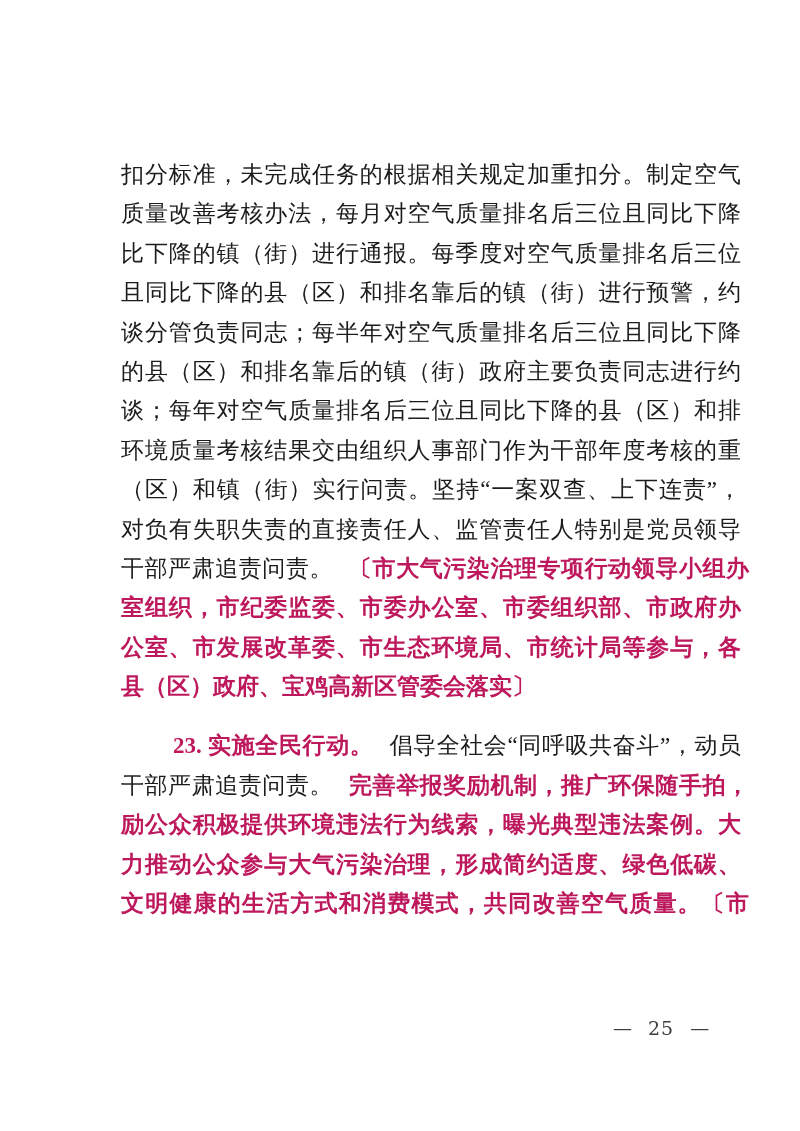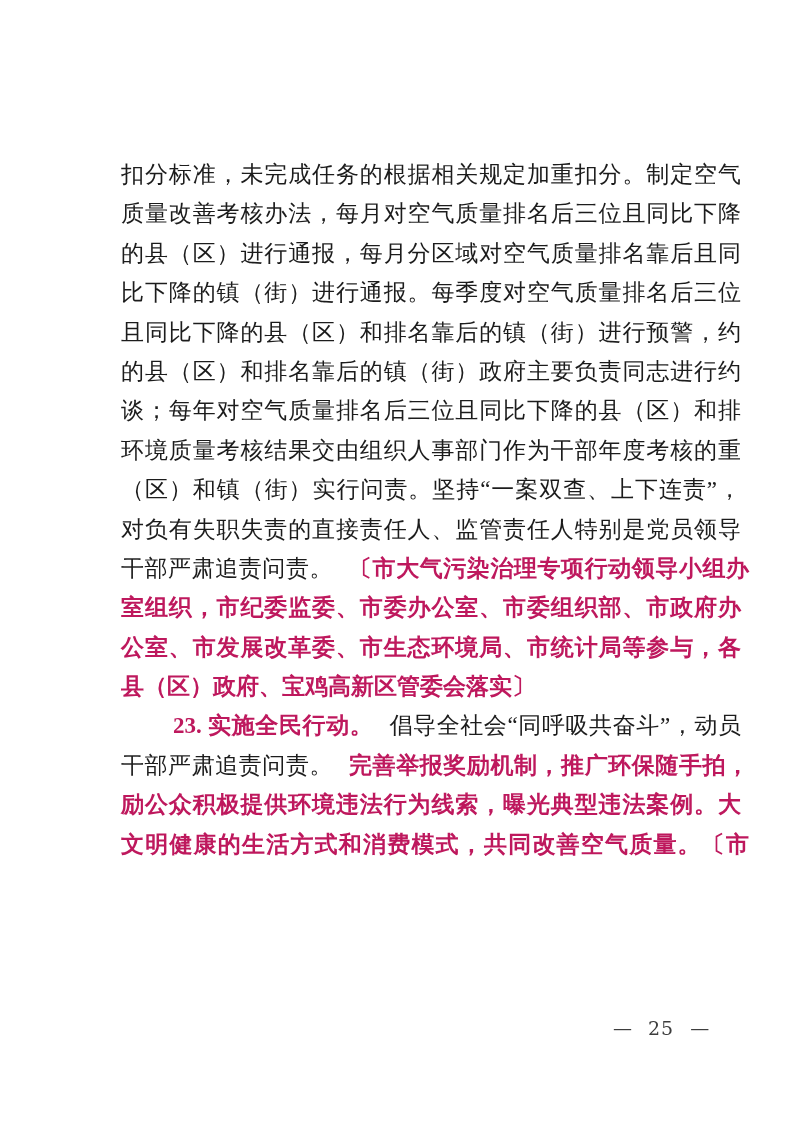--- a/index.html
+++ b/index.html
@@ -30,20 +30,21 @@
     text-align-last: justify;
     text-justify: inter-character;
     overflow: hidden;
   }
   .line.last {
     text-align: left;
     text-align-last: left;
   }
   .line.indent {
     text-indent: 52px;
+    margin-top: 20px;
   }
   .seg { font-weight: 400; text-align: right; }
   .seg.bold {
     font-weight: 700;
     color: #be185d;
   }
   .page-number {
     position: absolute;
     left: 589px;
     top: 1006px;
@@ -60,35 +61,36 @@
   .page-number .num { letter-spacing: 1px; }
 </style>
 </head>
 <body>
 
 <div class="page">
 
   <main class="text-block" id="body-lines">
       <div class="line"><span class="seg">扣分标准，未完成任务的根据相关规定加重扣分。制定空气</span></div>
       <div class="line"><span class="seg">质量改善考核办法，每月对空气质量排名后三位且同比下降</span></div>
-      <div class="line"><span class="seg">的县（区）进行通报，每月分区域对空气质量排名靠后且同</span></div>
       <div class="line"><span class="seg">比下降的镇（街）进行通报。每季度对空气质量排名后三位</span></div>
       <div class="line"><span class="seg">且同比下降的县（区）和排名靠后的镇（街）进行预警，约</span></div>
+      <div class="line"><span class="seg">谈分管负责同志；每半年对空气质量排名后三位且同比下降</span></div>
       <div class="line"><span class="seg">的县（区）和排名靠后的镇（街）政府主要负责同志进行约</span></div>
       <div class="line"><span class="seg">谈；每年对空气质量排名后三位且同比下降的县（区）和排</span></div>
       <div class="line"><span class="seg">环境质量考核结果交由组织人事部门作为干部年度考核的重</span></div>
       <div class="line"><span class="seg">（区）和镇（街）实行问责。坚持“一案双查、上下连责”，</span></div>
       <div class="line"><span class="seg">对负有失职失责的直接责任人、监管责任人特别是党员领导</span></div>
       <div class="line"><span class="seg">干部严肃追责问责。</span><span class="seg bold">〔市大气污染治理专项行动领导小组办公</span></div>
       <div class="line"><span class="seg bold">室组织，市纪委监委、市委办公室、市委组织部、市政府办</span></div>
       <div class="line"><span class="seg bold">公室、市发展改革委、市生态环境局、市统计局等参与，各</span></div>
       <div class="line last"><span class="seg bold">县（区）政府、宝鸡高新区管委会落实〕</span></div>
       <div class="line indent"><span class="seg bold">23. 实施全民行动。</span><span class="seg">倡导全社会“同呼吸共奋斗”，动员</span></div>
       <div class="line"><span class="seg">干部严肃追责问责。</span><span class="seg bold">完善举报奖励机制，推广环保随手拍，鼓</span></div>
       <div class="line"><span class="seg bold">励公众积极提供环境违法行为线索，曝光典型违法案例。大</span></div>
+      <div class="line"><span class="seg bold">力推动公众参与大气污染治理，形成简约适度、绿色低碳、</span></div>
       <div class="line"><span class="seg bold">文明健康的生活方式和消费模式，共同改善空气质量。〔市生</span></div>
     </main>
 
   <footer class="page-number">
     <span class="dash">—</span>
     <span class="num">25</span>
     <span class="dash">—</span>
   </footer>
 
 </div>

